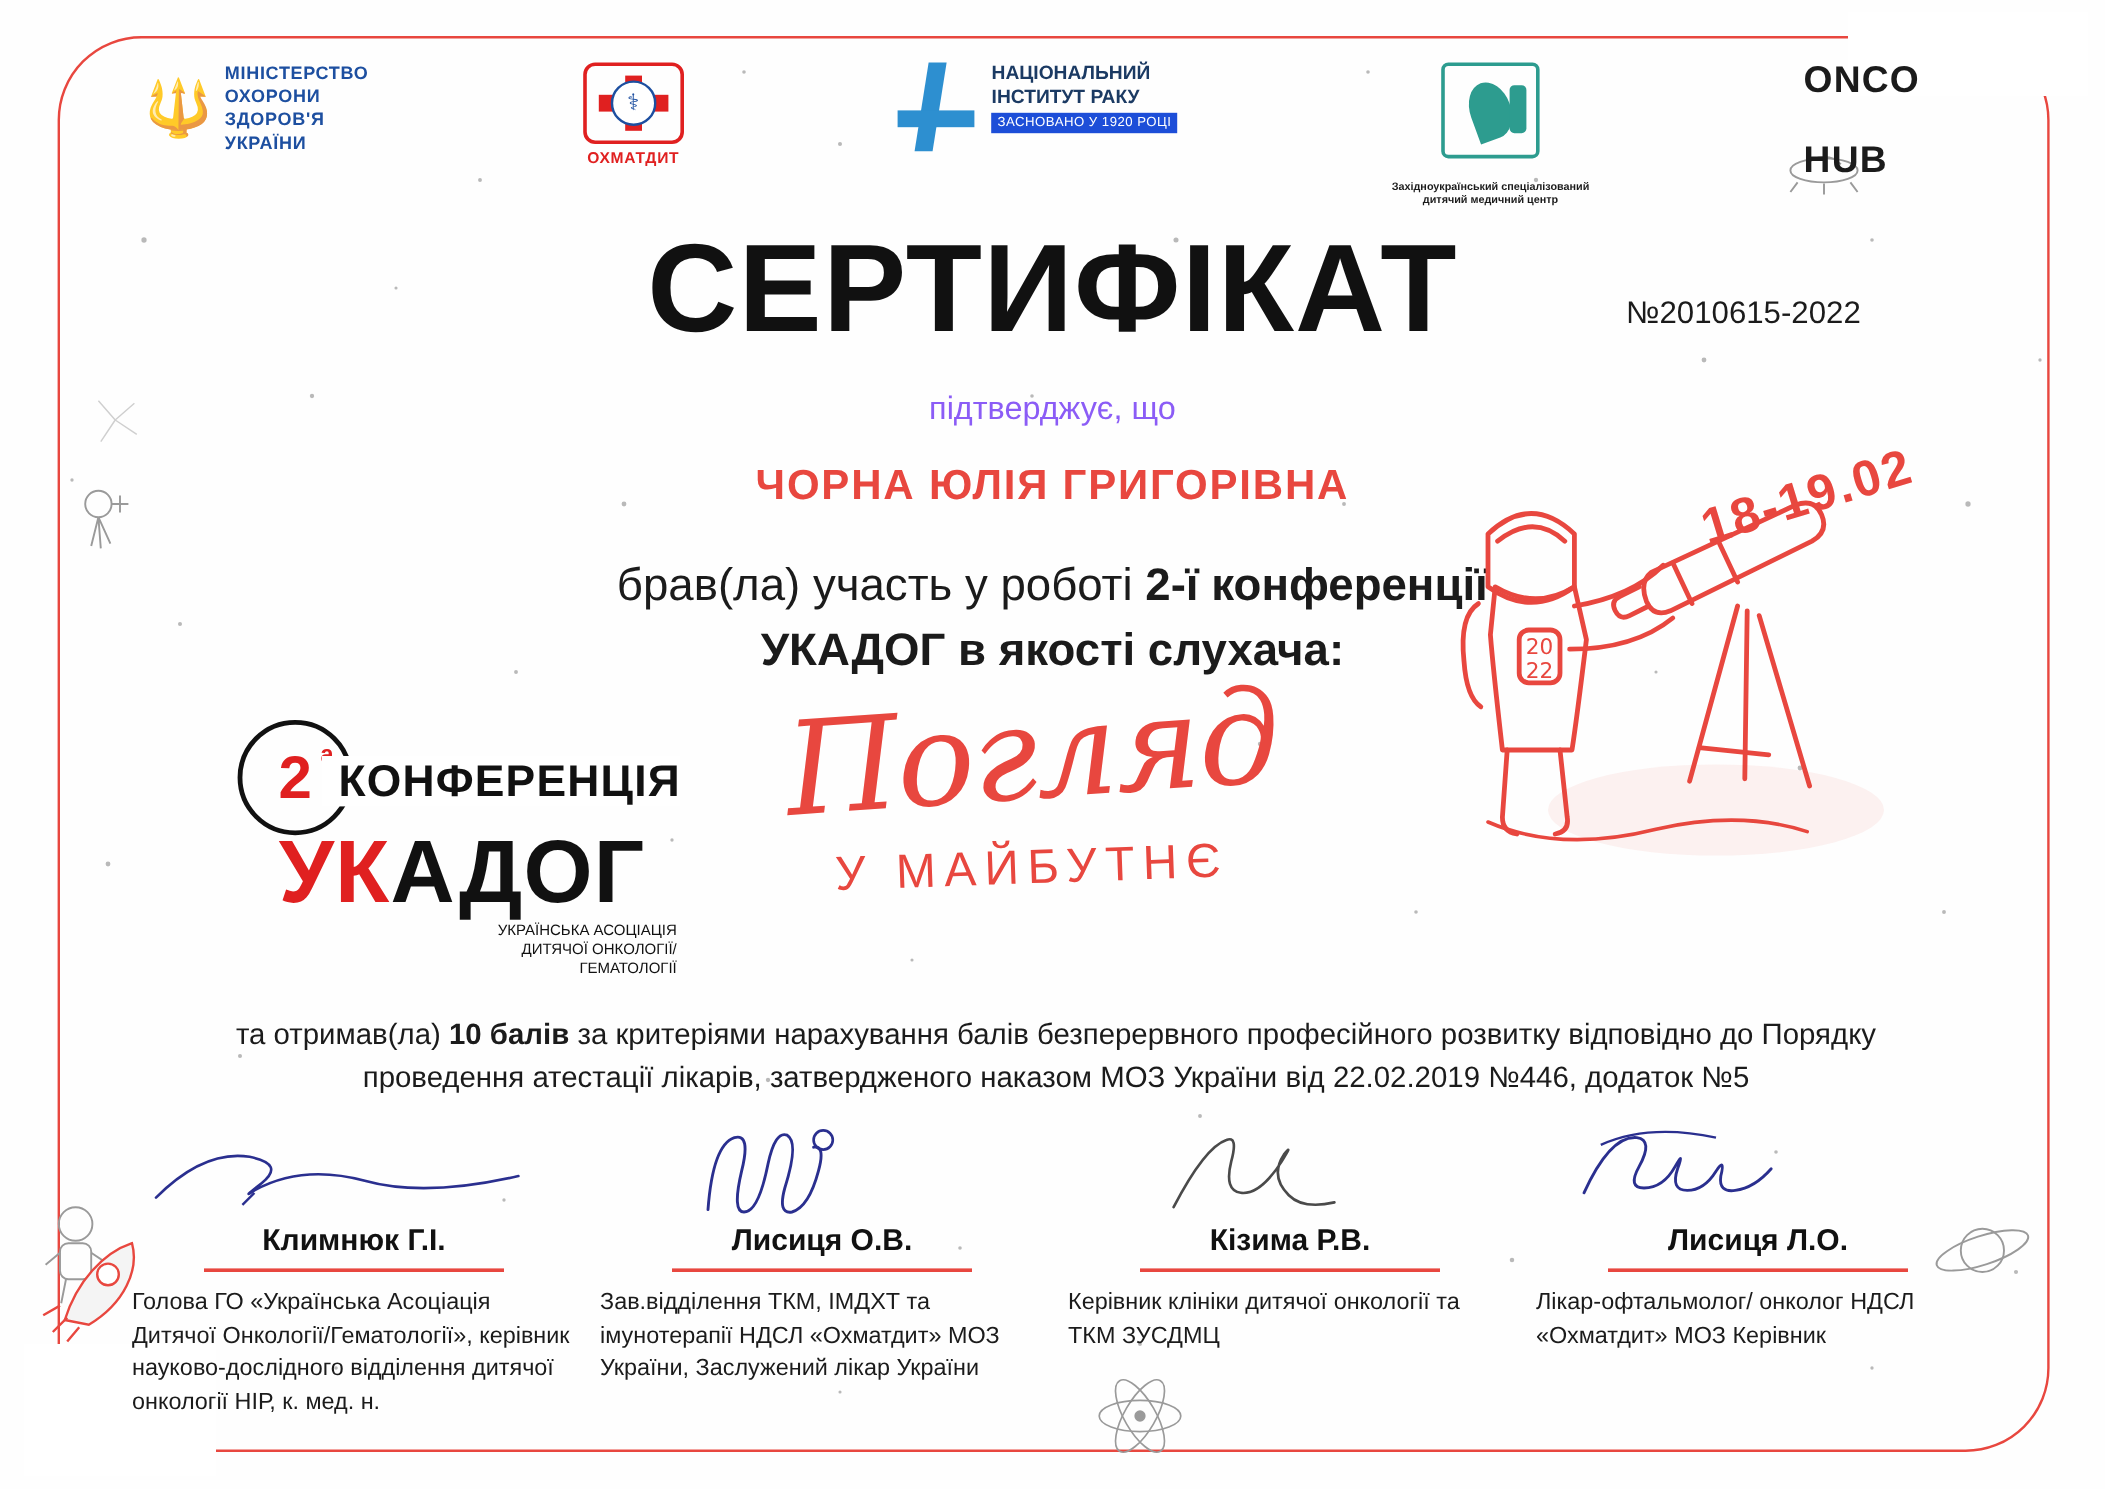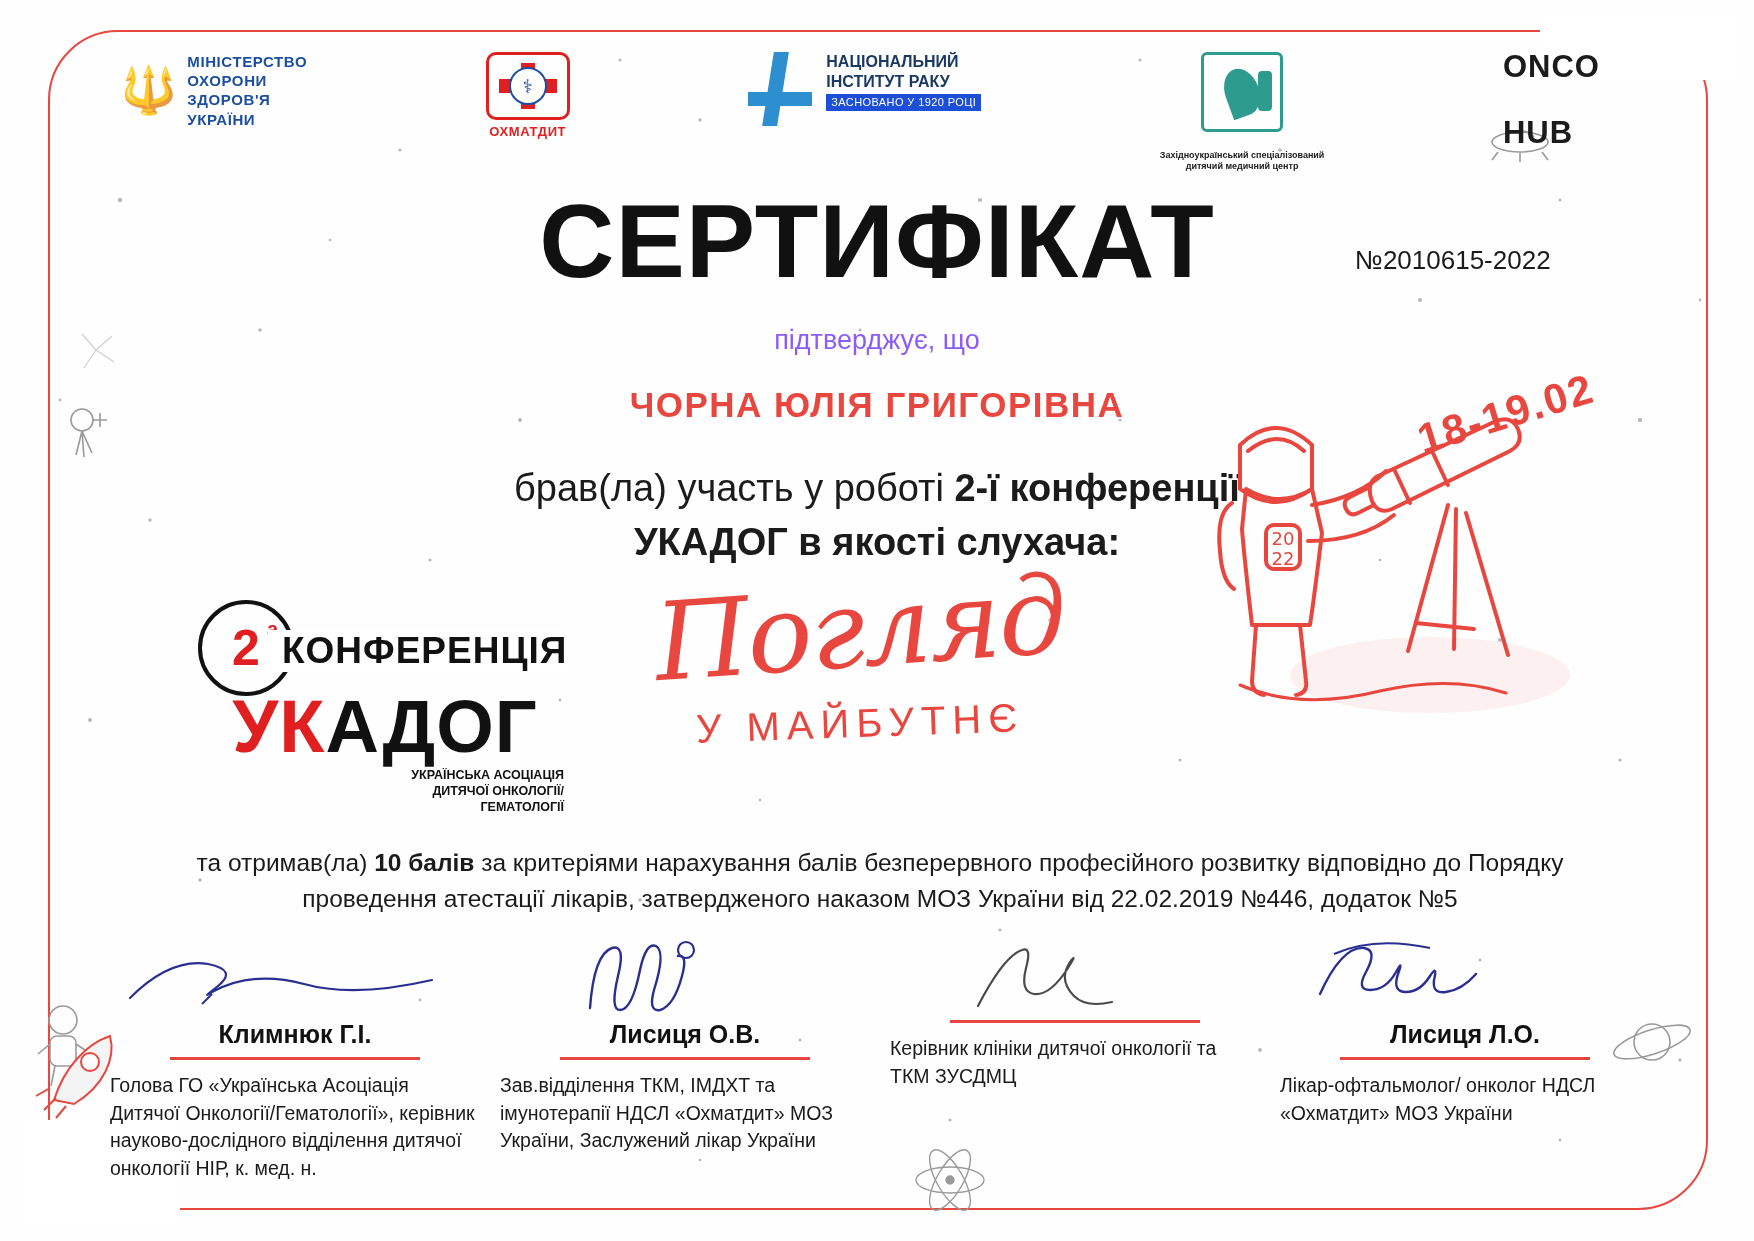--- a/index.html
+++ b/index.html
@@ -216,21 +216,21 @@
     margin-top: 6px;
     font-size: 74px; font-weight: bold; letter-spacing: 1px;
     line-height: .95;
     text-align: center;
   }
   .uk-main .uk { color: #e02020; }
   .uk-main .adog { color: #111111; }
   .uk-assoc {
     margin-top: 6px;
     text-align: right;
-    font-size: 12.5px; font-weight: bold; line-height: 1.25;
+    font-size: 12.5px; font-weight: normal; line-height: 1.25;
     color: #111111;
     padding-right: 16px;
   }
 
   
   .slogan-wrap {
     position: absolute;
     left: 600px;
     top: 575px;
     width: 520px;
@@ -587,31 +587,32 @@
       <div class="sig-rule"></div>
       <div class="sig-role">Зав.відділення ТКМ, ІМДХТ та імунотерапії НДСЛ «Охматдит» МОЗ України, Заслужений лікар України</div>
     </div>
 
     <div class="sig-col">
       <div class="sig-img">
         <svg width="370" height="100" viewBox="0 0 370 100">
           <path d="M88 86 q26 -50 44 -56 q10 -4 4 18 q-6 24 8 26 q16 2 34 -26 q10 -16 2 -6 q-12 18 4 34 q12 12 38 6" stroke="#4a4a4a" stroke-width="2.2" fill="none" stroke-linecap="round"></path>
         </svg>
       </div>
+      <div class="sig-name">Кізима Р.В.</div>
       <div class="sig-rule"></div>
       <div class="sig-role">Керівник клініки дитячої онкології та ТКМ ЗУСДМЦ</div>
     </div>
 
     <div class="sig-col">
       <div class="sig-img">
         <svg width="370" height="100" viewBox="0 0 370 100">
           <path d="M40 74 q22 -48 44 -46 q14 2 2 24 q-10 18 4 18 q16 0 26 -18 q8 -14 2 2 q-6 18 8 18 q14 0 24 -16 q8 -12 4 4 q-2 14 12 12 q16 -2 30 -18" stroke="#2a2f8f" stroke-width="2.4" fill="none" stroke-linecap="round"></path>
           <path d="M54 34 q40 -18 96 -6" stroke="#2a2f8f" stroke-width="2" fill="none"></path>
         </svg>
       </div>
       <div class="sig-name">Лисиця Л.О.</div>
       <div class="sig-rule"></div>
-      <div class="sig-role">Лікар-офтальмолог/ онколог НДСЛ «Охматдит» МОЗ України</div>
+      <div class="sig-role">Лікар-офтальмолог/ онколог НДСЛ «Охматдит» МОЗ Керівник</div>
     </div>
 
   </div>
 
 </div>
 
 </body></html>

